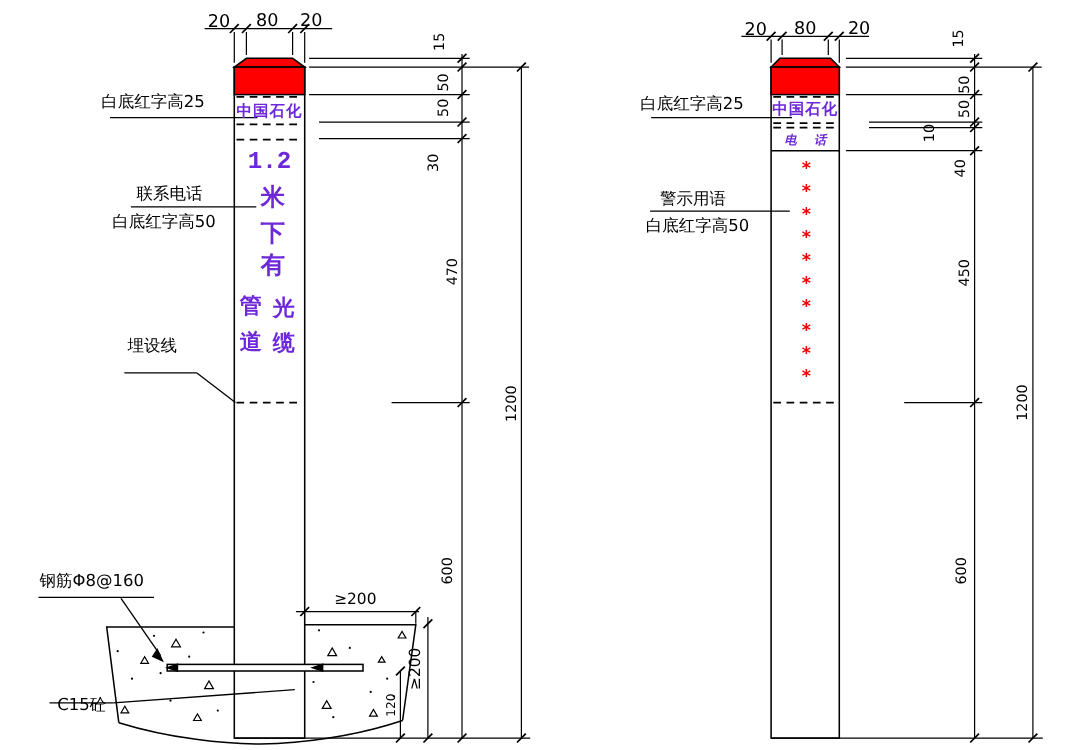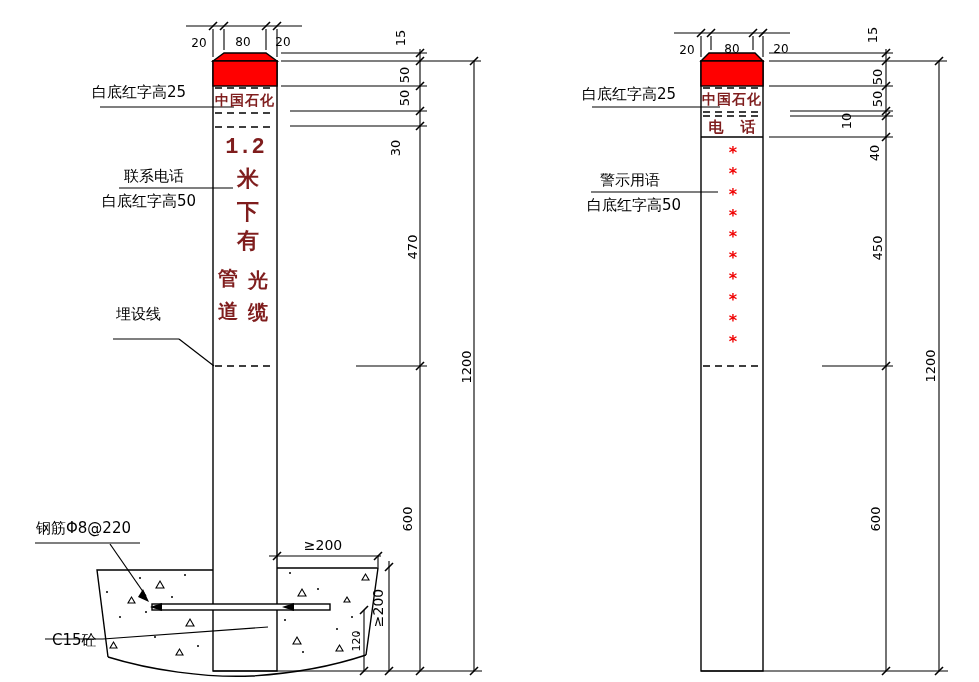--- a/index.html
+++ b/index.html
@@ -1,28 +1,28 @@
 <!DOCTYPE html>
 <html><head>
 <meta charset="utf-8">
 <style>
   html,body{margin:0;padding:0;background:#ffffff;}
   #canvas{position:relative;width:979px;height:682px;background:#ffffff;overflow:hidden;
           font-family:"DejaVu Sans","Liberation Sans",sans-serif;}
   #linework{position:absolute;left:0;top:0;}
   .txt{position:absolute;white-space:nowrap;color:#000;}
   .lbl{font-size:15px;}
-  .dim{font-size:12px;transform:translate(-50%,-50%);margin-top:24px;}
+  .dim{font-size:16px;transform:translate(-50%,-50%);}
   .vdim{font-size:13px;transform:translate(-50%,-50%) rotate(-90deg);}
   .vdim.small{font-size:11px;}
-  .red{color:#7f1d1d;font-weight:bold;}
+  .red{color:#6d28d9;font-weight:bold;}
   .brand{font-size:14px;letter-spacing:1px;transform:translate(-50%,-50%);}
   .warn-big{font-size:22px;transform:translate(-50%,-50%);font-family:Liberation Mono, monospace;}
   .warn{font-size:20px;transform:translate(-50%,-50%);}
-  .phone{font-size:15px;letter-spacing:6px;transform:translate(-50%,-50%);}
+  .phone{font-size:11px;letter-spacing:6px;transform:translate(-50%,-50%);font-style:italic;}
   .ast-col{position:absolute;display:flex;flex-direction:column;justify-content:space-between;
            align-items:center;transform:translateX(-50%);}
   .ast-col span{font-size:16px;font-weight:bold;color:#f00000;line-height:1;}
   .ge{font-size:14px;transform:translate(-50%,-50%);}
 </style>
 </head>
 <body>
 
 <div id="canvas">
 
@@ -213,21 +213,21 @@
   </svg>
 
   <span class="txt dim" style="left:199px;top:19px">20</span>
   <span class="txt dim" style="left:243px;top:18px">80</span>
   <span class="txt dim" style="left:283px;top:18px">20</span>
 
   <span class="txt lbl" style="left:92px;top:83px">白底红字高25</span>
   <span class="txt lbl" style="left:124px;top:167px">联系电话</span>
   <span class="txt lbl" style="left:102px;top:192px">白底红字高50</span>
   <span class="txt lbl" style="left:116px;top:305px">埋设线</span>
-  <span class="txt lbl" style="left:36px;top:519px">钢筋Φ8@220</span>
+  <span class="txt lbl" style="left:36px;top:519px">钢筋Φ8@160</span>
   <span class="txt lbl" style="left:52px;top:631px">C15砼</span>
 
   <span class="txt red brand" style="left:245px;top:101px">中国石化</span>
   <span class="txt red warn-big" style="left:245px;top:147px">1.2</span>
   <span class="txt red warn-big" style="left:248px;top:179px">米</span>
   <span class="txt red warn-big" style="left:248px;top:212px">下</span>
   <span class="txt red warn-big" style="left:248px;top:241px">有</span>
   <span class="txt red warn" style="left:228px;top:278px">管</span>
   <span class="txt red warn" style="left:228px;top:311px">道</span>
   <span class="txt red warn" style="left:258px;top:280px">光</span>

